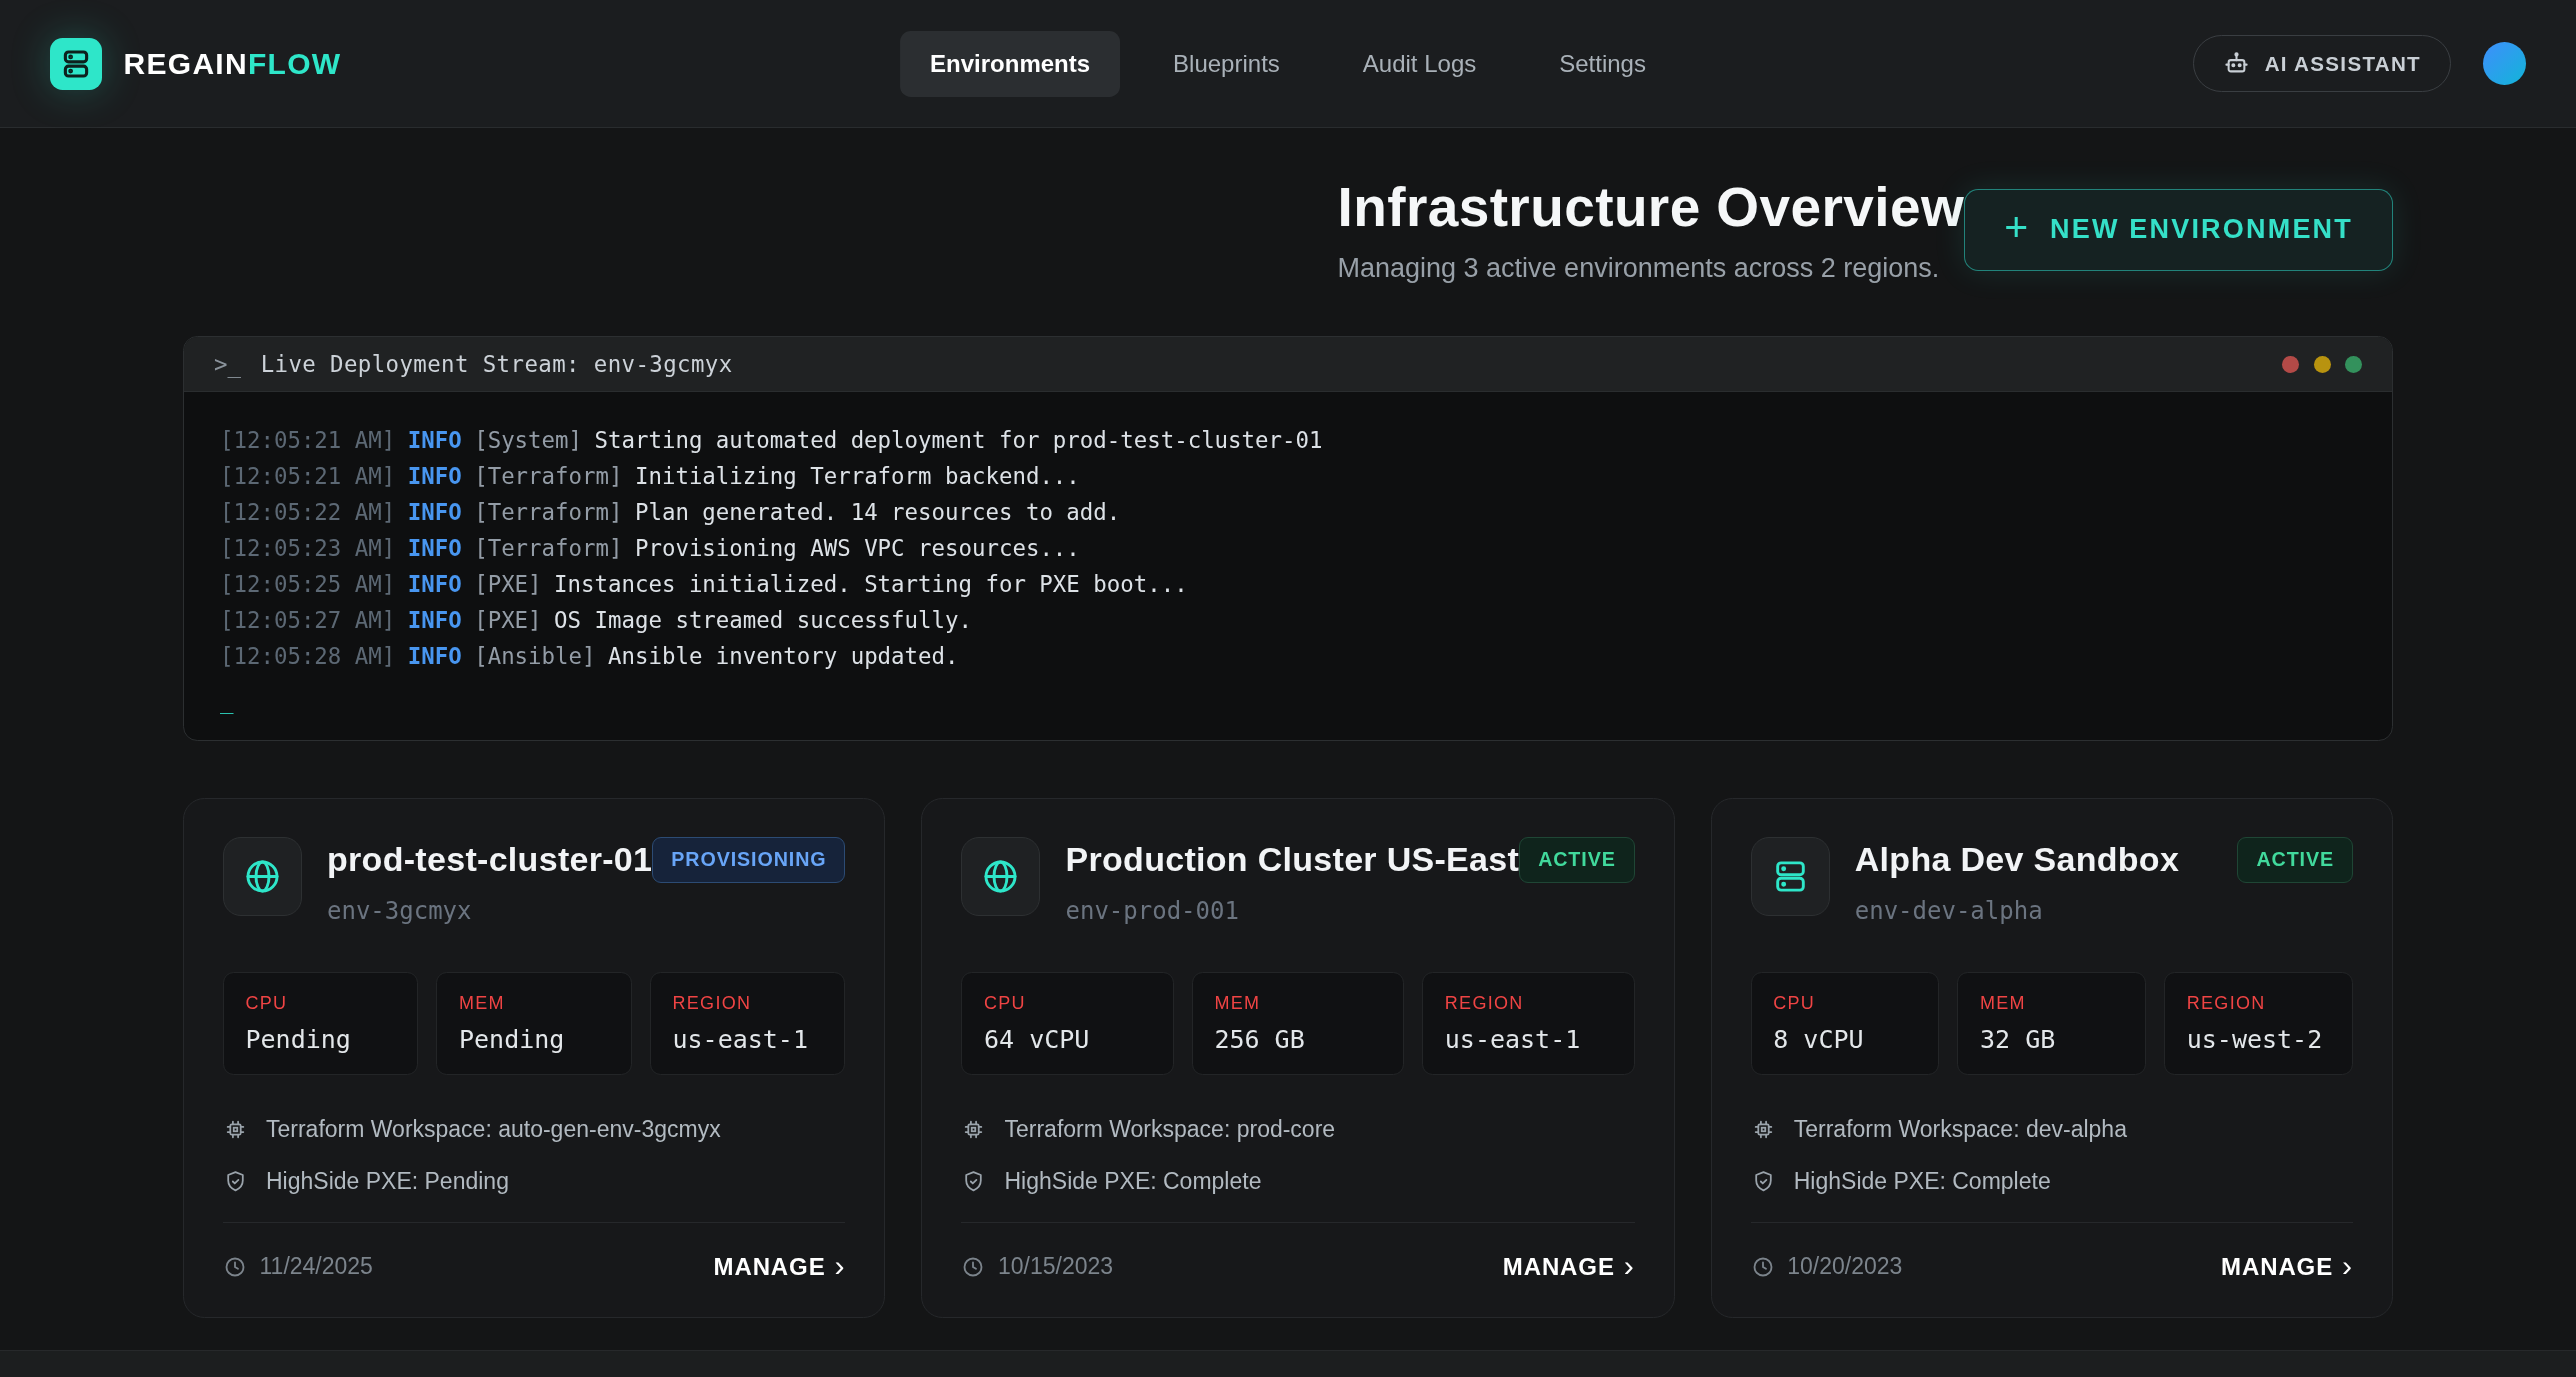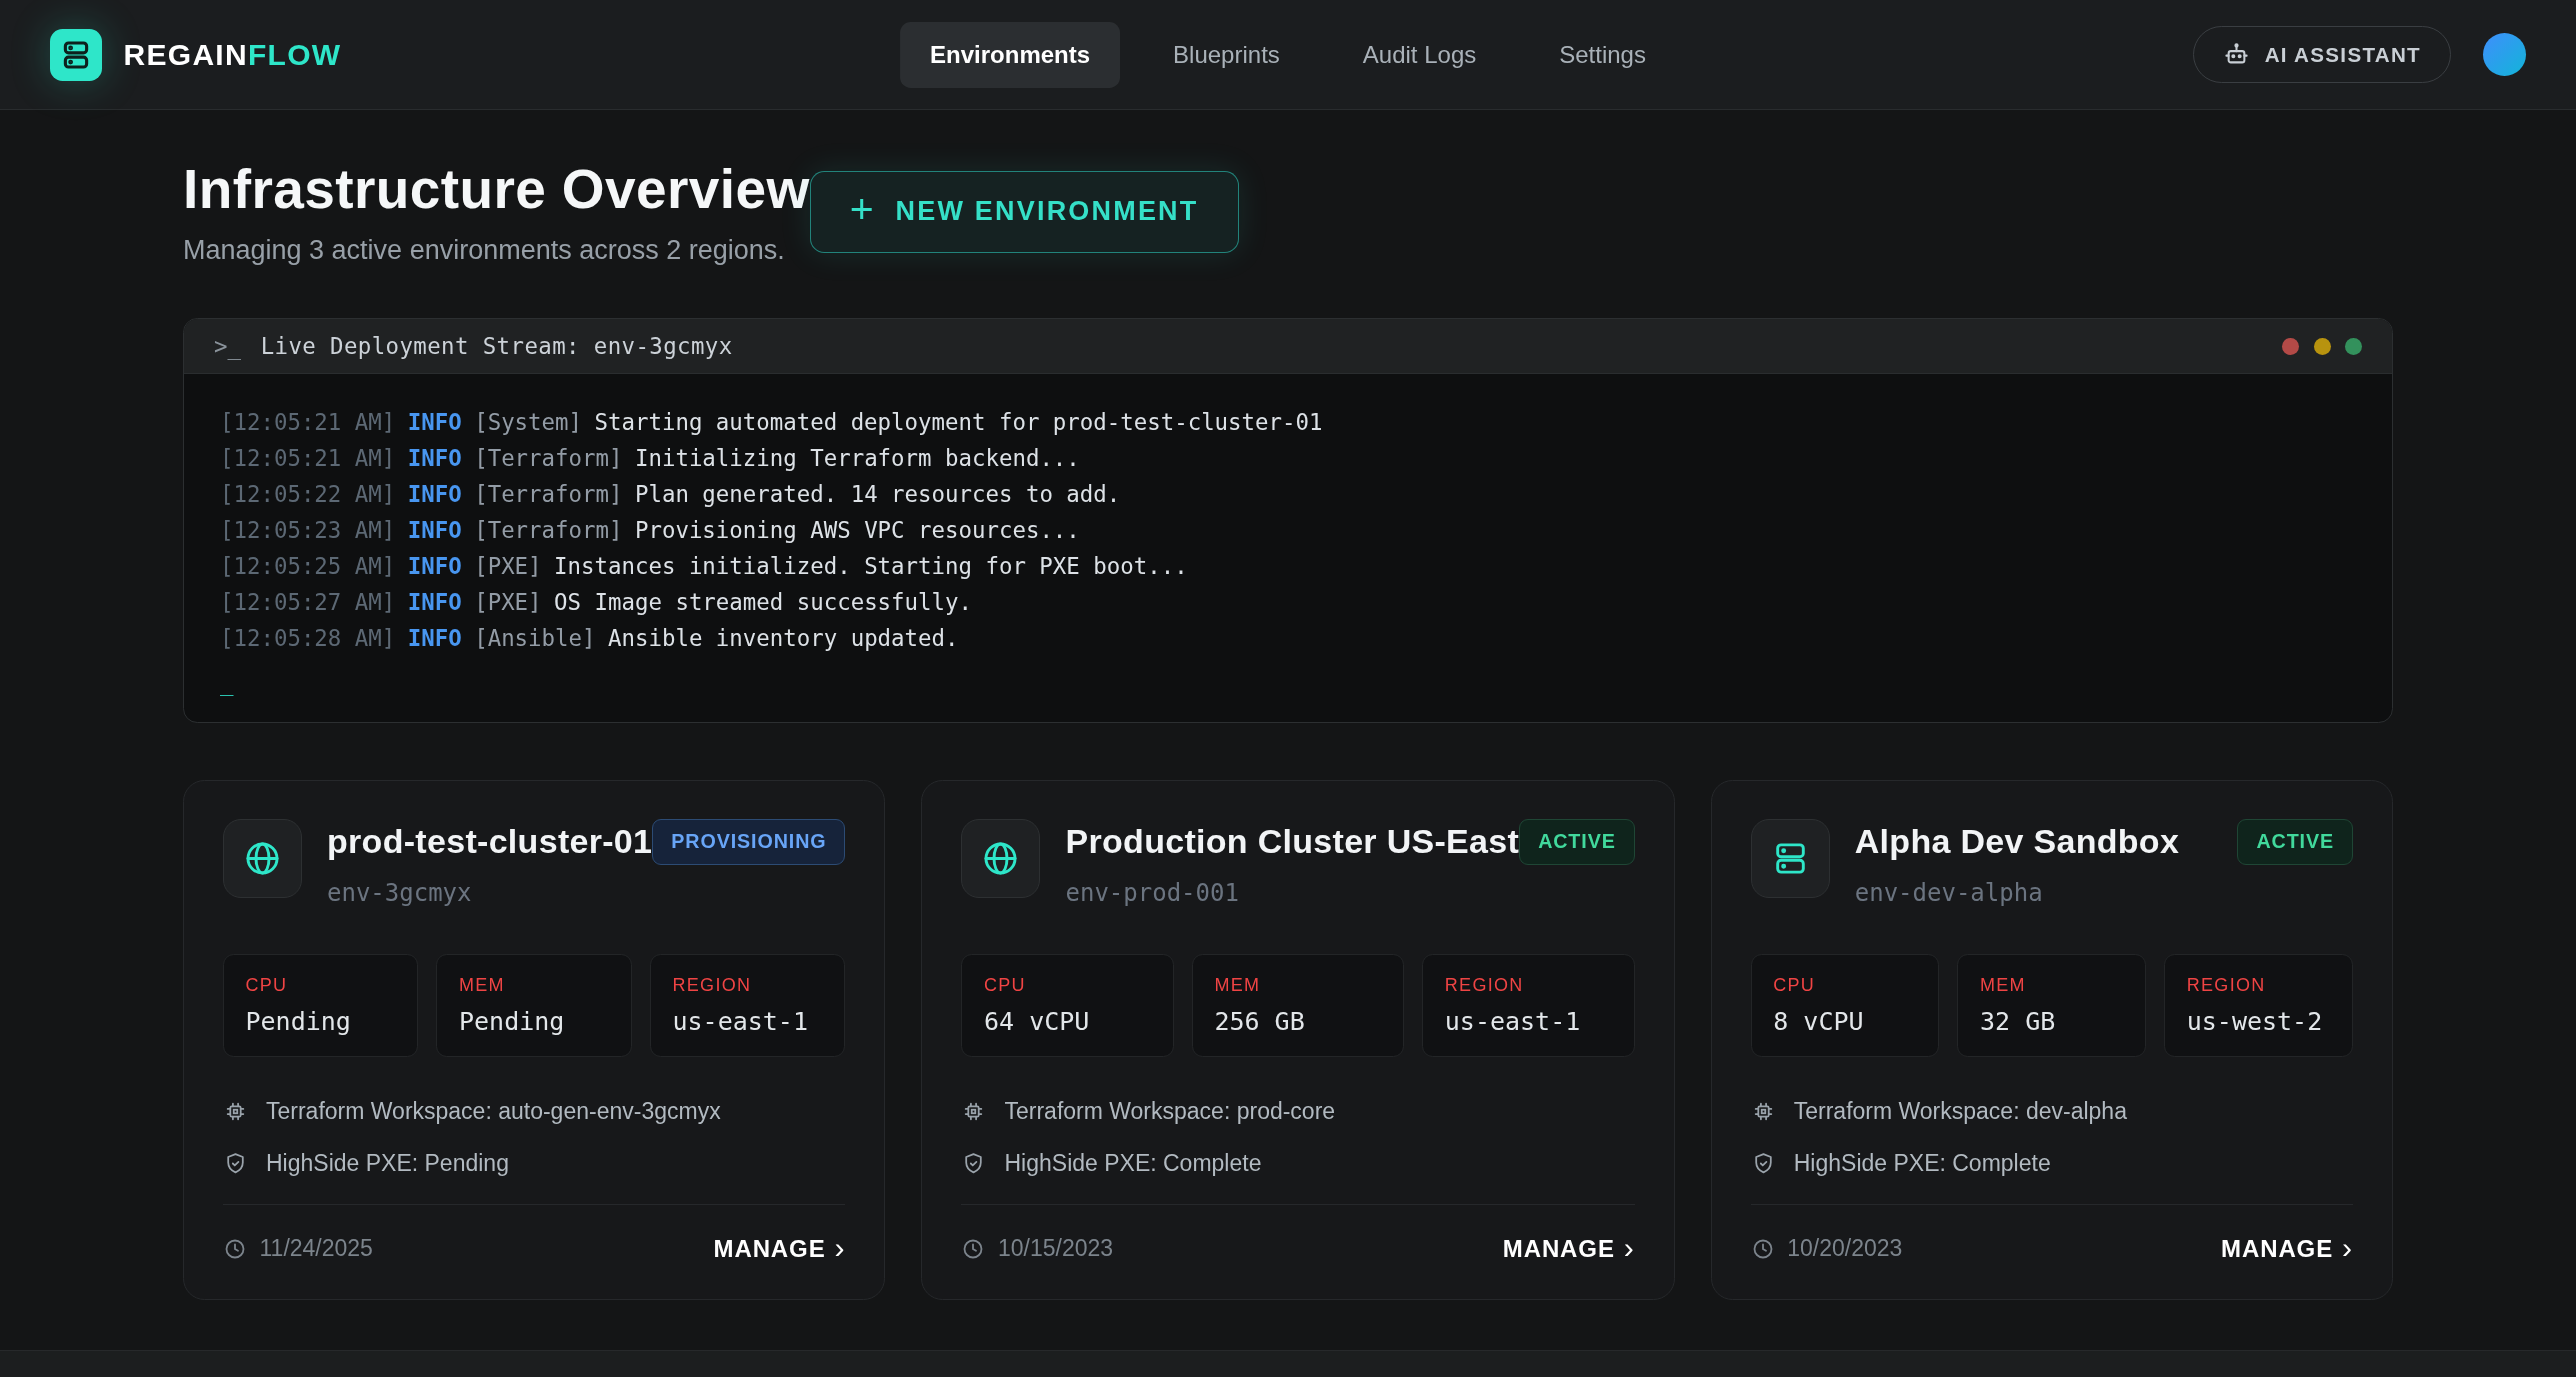--- a/index.html
+++ b/index.html
@@ -7,21 +7,21 @@
   body {
     background:#141516;
     font-family:"Liberation Sans", sans-serif;
     color:#e8eaec;
     position:relative;
   }
   .mono { font-family:"DejaVu Sans Mono", monospace; }
 
   
   .topbar {
-    height:110px; background:#1b1d1f; border-bottom:1.8px solid #292c2e;
+    height:128px; background:#1b1d1f; border-bottom:1.8px solid #292c2e;
     display:flex; align-items:center; padding:0 50px; position:relative;
   }
   .brand { display:flex; align-items:center; gap:21.5px; }
   .brand-mark {
     width:52px; height:52px; border-radius:12.5px; background:#2ee6c9;
     display:flex; align-items:center; justify-content:center;
     box-shadow:0 0 39px rgba(46,230,201,.25);
   }
   .brand-mark svg { width:34px; height:34px; }
   .brand-text { font-size:30px; font-weight:800; letter-spacing:1.3px; color:#ffffff; }
@@ -47,21 +47,21 @@
   .ai-btn svg { width:27px; height:27px; }
   .avatar {
     width:43px; height:43px; border-radius:50%;
     background:linear-gradient(135deg,#3f8efc 0%,#12b5d8 100%);
     cursor:pointer;
   }
 
   
   .main { padding:47px 183px 0 183px; }
 
-  .page-head { display:flex; align-items:center; justify-content:flex-start; }
+  .page-head { display:flex; align-items:center; justify-content:flex-end; }
   .page-title { font-size:55px; font-weight:800; letter-spacing:0.4px; color:#f5f7f8; }
   .page-sub { margin-top:14.3px; font-size:27px; color:#98a0a8; }
   .new-env-btn {
     height:82px; padding:0 39px; border-radius:14.3px;
     border:1.8px solid rgba(46,214,196,.55);
     background:rgba(46,214,196,.07);
     color:#35e0c8; font-size:27px; font-weight:800; letter-spacing:2.2px;
     display:flex; align-items:center; gap:19.7px; cursor:pointer;
     box-shadow:0 0 32px rgba(46,214,196,.12);
     font-family:"Liberation Sans", sans-serif;

